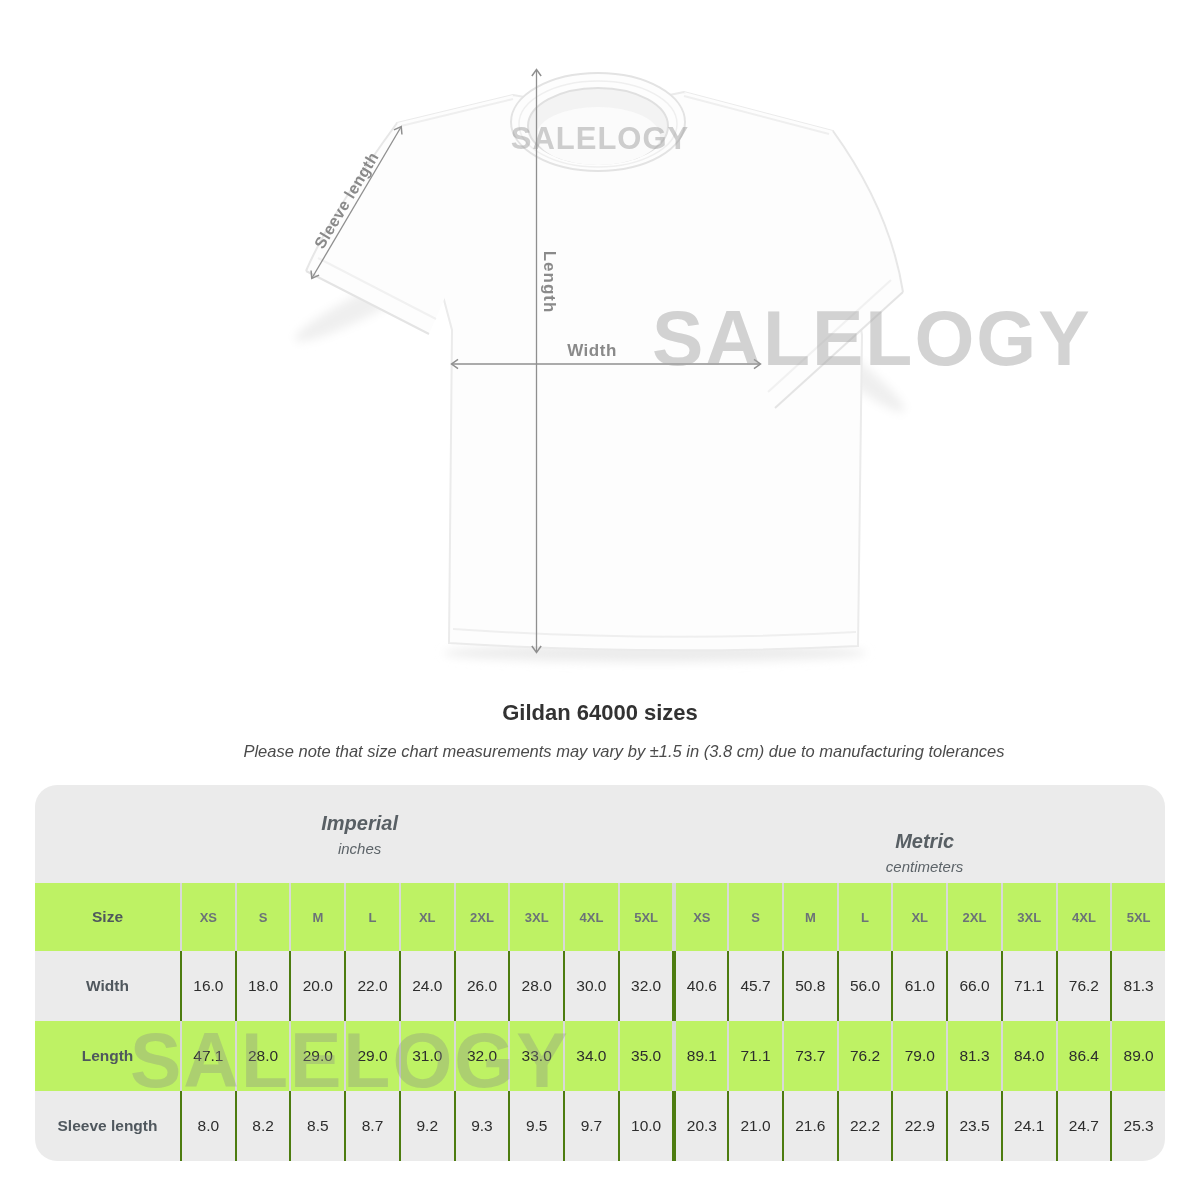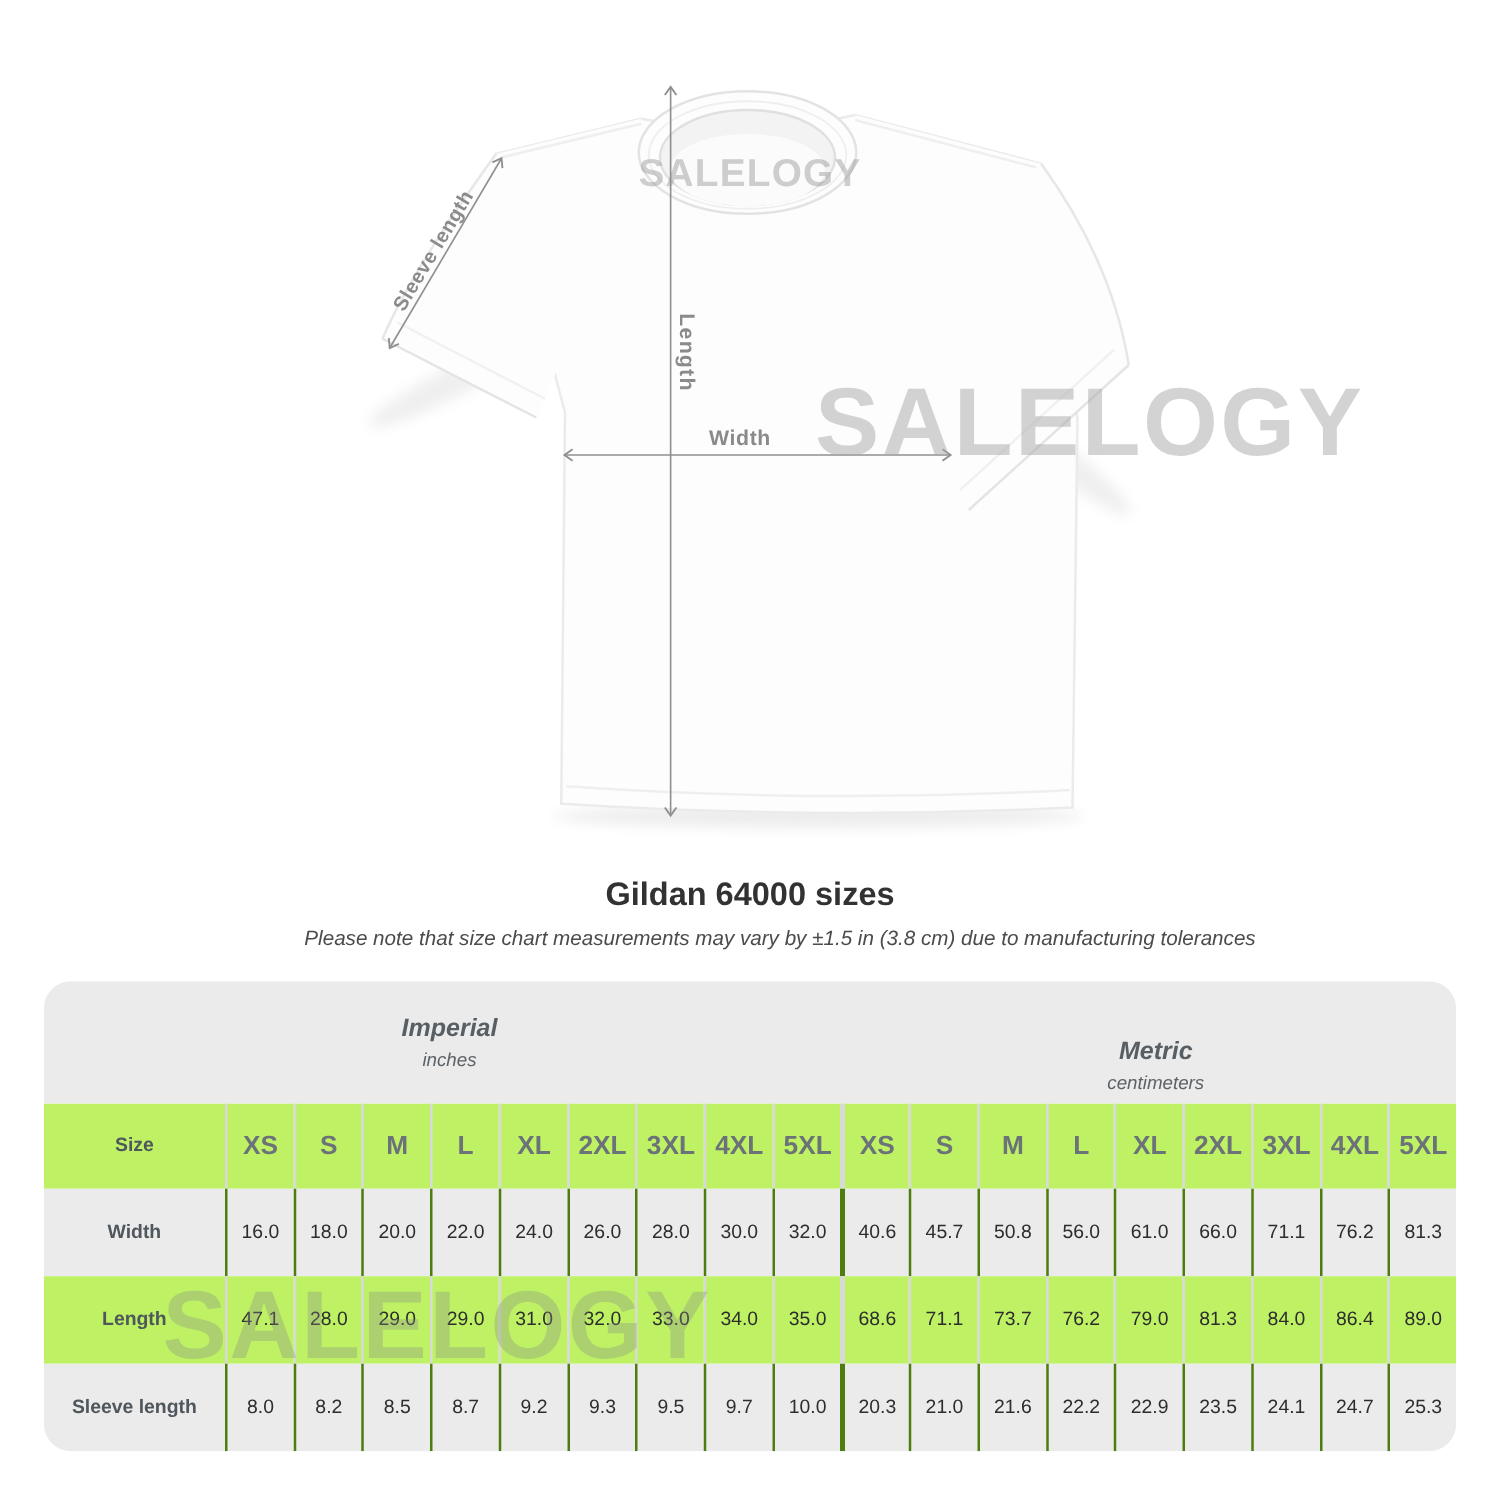--- a/index.html
+++ b/index.html
@@ -11,21 +11,21 @@
 
   
   .wm{position:absolute;font-weight:bold;white-space:nowrap;pointer-events:none;z-index:3;}
   #wm-top{left:0;top:121px;width:1200px;text-align:center;font-size:31px;letter-spacing:1px;
           color:rgba(148,148,148,0.45);}
   #wm-right{left:652px;top:294px;font-size:77px;letter-spacing:2px;color:rgba(168,168,168,0.50);}
   #wm-table{left:130px;top:1016px;font-size:77px;letter-spacing:2px;color:rgba(138,138,138,0.33);z-index:6;}
 
   
   .title{position:absolute;left:0;top:700px;width:1200px;text-align:center;
-         font-size:26px;font-weight:bold;color:#323232;z-index:2;}
+         font-size:22px;font-weight:bold;color:#323232;z-index:2;}
   .subtitle{position:absolute;left:0;top:742px;width:1200px;text-align:center;
             font-size:16.5px;font-style:italic;color:#4b4b4b;z-index:2;margin-left:24px;}
 
   
   #table-card{position:absolute;left:35px;top:785px;width:1130px;height:376px;
               border-radius:22px;overflow:hidden;background:#ffffff;z-index:4;}
   .theader{height:98px;background:#ebebeb;display:flex;}
   .hsec{display:flex;flex-direction:column;justify-content:center;align-items:center;gap:5px;padding-left:14px;}
   .hsec-imperial{width:637px;}
   .hsec-metric{width:493px;margin-top:36px;}
@@ -34,21 +34,21 @@
 
   .trow{display:grid;grid-template-columns:145px repeat(18,1fr);}
   .row-size{height:68px;}
   .row-h70{height:70px;}
   .cell{display:flex;align-items:center;justify-content:center;}
   .row-white .cell{background:#bef264;border-left:2px solid #d9d9d9;}
   .row-gray  .cell{background:#ebebeb;border-left:2px solid #4d7c0f;}
   .cell.lbl{border-left:none;}
   .cell.mid{border-left-width:4px;}
   .cell.lbl{font-weight:bold;color:#4f575d;font-size:15.5px;}
-  .cell.hdr{font-weight:bold;color:#6b7278;font-size:21px;}
+  .cell.hdr{font-weight:bold;color:#6b7278;font-size:13px;}
   .cell.val{color:#2d2d2d;font-size:15.5px;}
 </style>
 </head>
 <body>
 
 <div id="stage">
 
   <svg id="shirt-svg" width="1200" height="690" viewBox="0 0 1200 690">
     <defs>
       <marker id="arr" viewBox="-9 -7 11 14" refX="-0.5" refY="0" markerWidth="10" markerHeight="10" orient="auto-start-reverse">
@@ -158,21 +158,21 @@
         <div class="cell lbl">Length</div>
         <div class="cell val">47.1</div>
         <div class="cell val">28.0</div>
         <div class="cell val">29.0</div>
         <div class="cell val">29.0</div>
         <div class="cell val">31.0</div>
         <div class="cell val">32.0</div>
         <div class="cell val">33.0</div>
         <div class="cell val">34.0</div>
         <div class="cell val">35.0</div>
-        <div class="cell val mid">68.6</div>
+        <div class="cell val mid">89.1</div>
         <div class="cell val">71.1</div>
         <div class="cell val">73.7</div>
         <div class="cell val">76.2</div>
         <div class="cell val">79.0</div>
         <div class="cell val">81.3</div>
         <div class="cell val">84.0</div>
         <div class="cell val">86.4</div>
         <div class="cell val">89.0</div>
       </div>
     <div id="row-sleeve" class="trow row-gray  row-h70">

